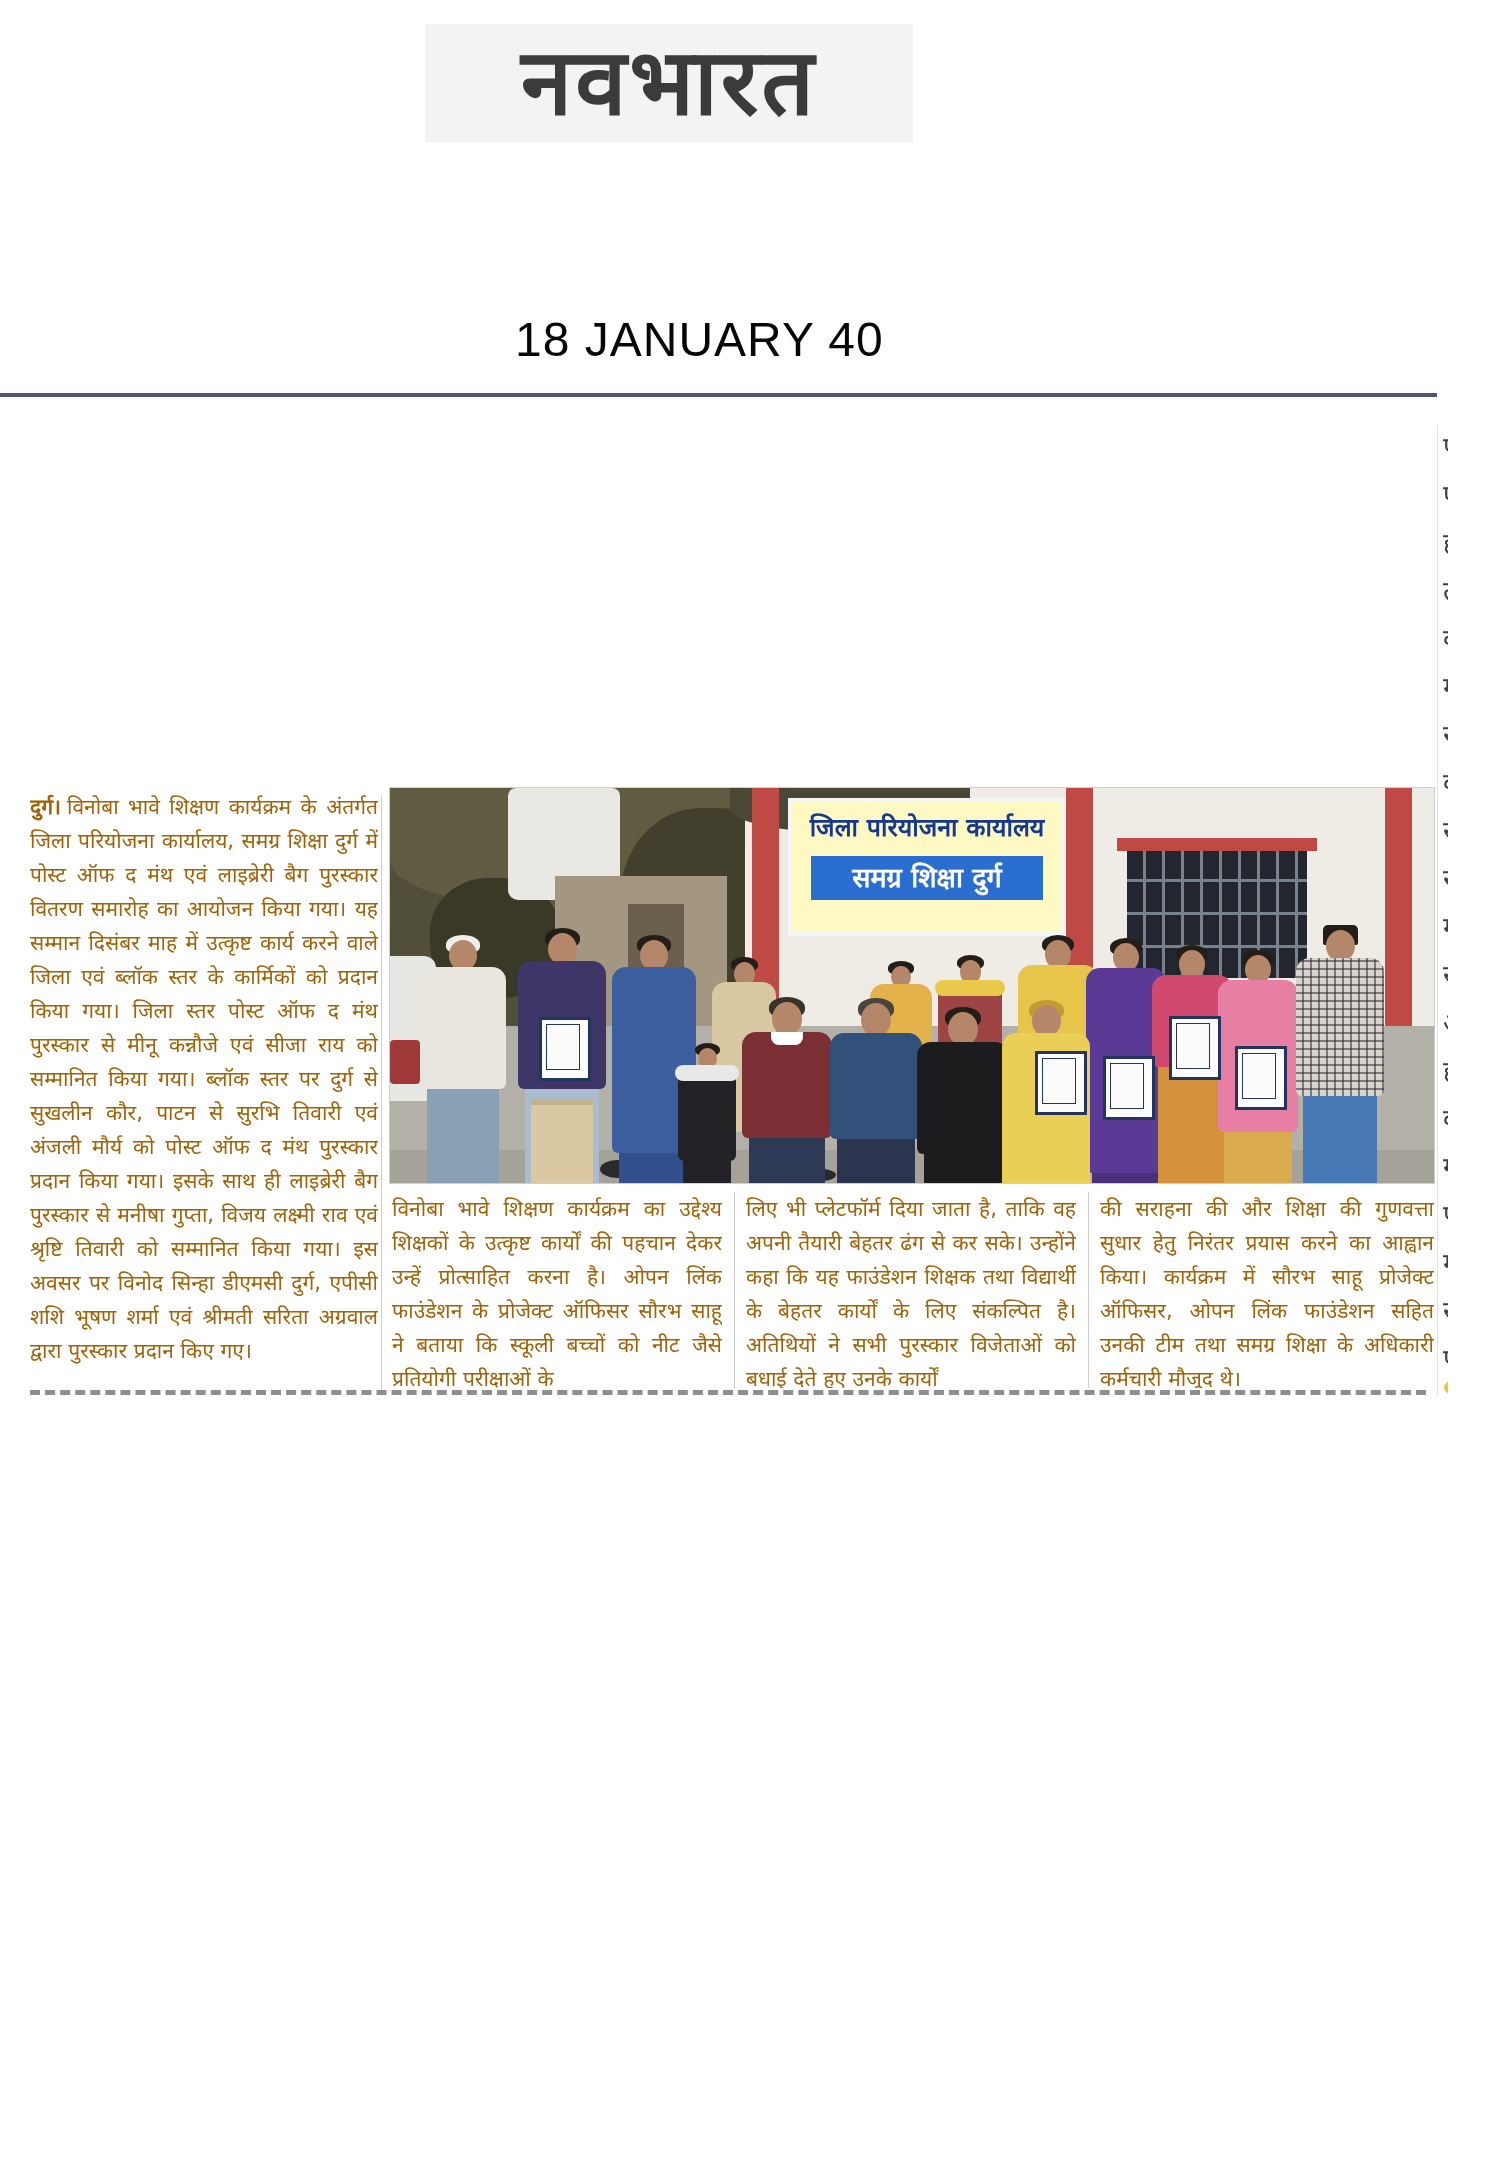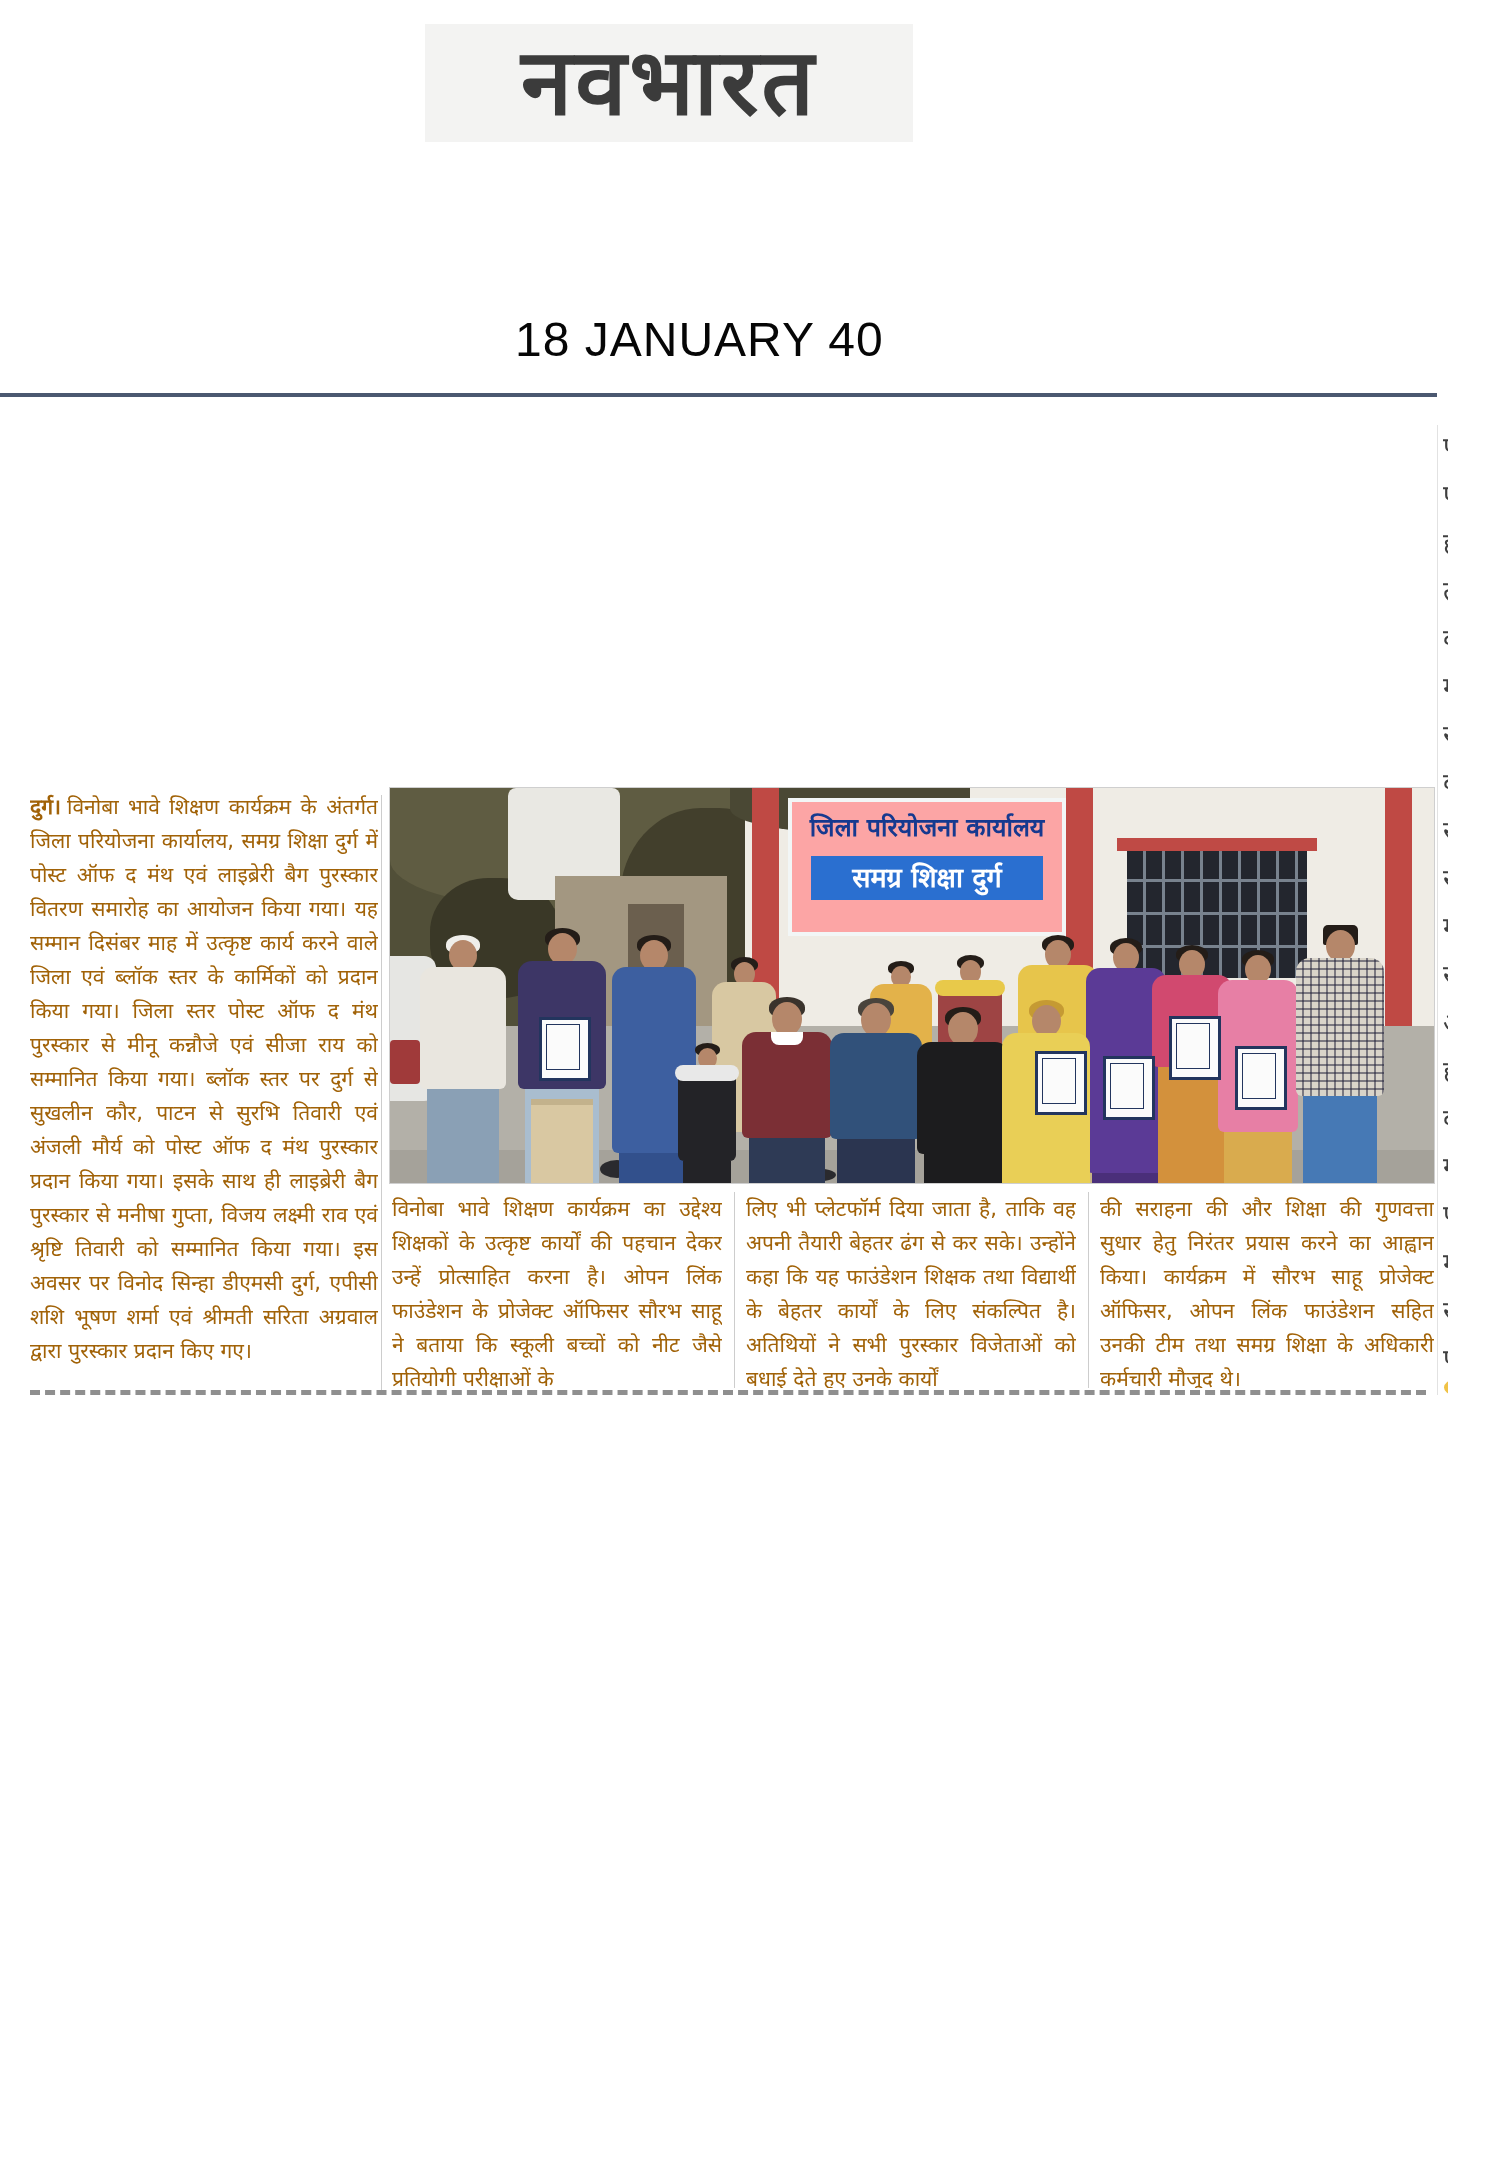--- a/index.html
+++ b/index.html
@@ -53,21 +53,21 @@
   .sack{left:118px;top:0;width:112px;height:112px;background:#e9e8e3;border-radius:8px 8px 14px 10px;}
   .hut{left:165px;top:88px;width:172px;height:150px;background:#a39781;}
   .hut-door{left:238px;top:116px;width:56px;height:122px;background:#6b5f4e;}
   .trunk{left:436px;top:0;width:74px;height:238px;background:#3c3322;}
   .trunk-tex{left:448px;top:0;width:14px;height:238px;background:#574a33;}
   .wall{left:355px;top:0;width:689px;height:395px;background:#efece5;}
   .pillar{top:0;width:27px;height:266px;background:#bf4944;}
   .pillar.p1{left:362px;}
   .pillar.p2{left:676px;}
   .pillar.p3{left:995px;height:272px;}
-  .office-sign{left:398px;top:10px;width:270px;height:130px;background:#fca5a5;
+  .office-sign{left:398px;top:10px;width:270px;height:130px;background:#fef9c3;
     border:4px solid #f2f6f6;display:flex;flex-direction:column;align-items:center;}
   .sign-l1{color:#16398f;font-weight:bold;font-size:25px;line-height:52px;white-space:nowrap;}
   .sign-l2{background:#2a6fd0;color:#ffffff;font-weight:bold;font-size:27px;line-height:44px;
     width:232px;text-align:center;margin-top:2px;}
   .win-ledge{left:727px;top:50px;width:200px;height:13px;background:#bf4a45;}
   .window{left:737px;top:63px;width:180px;height:127px;background:#23262e;
     background-image:repeating-linear-gradient(90deg,transparent 0 16px,#78828e 16px 19px),
                      repeating-linear-gradient(0deg,transparent 0 30px,#78828e 30px 33px);}
   .ground{left:0;top:238px;width:1044px;height:157px;background:#b3b0a8;}
   .ground2{left:0;top:362px;width:1044px;height:33px;background:#a5a29a;}

